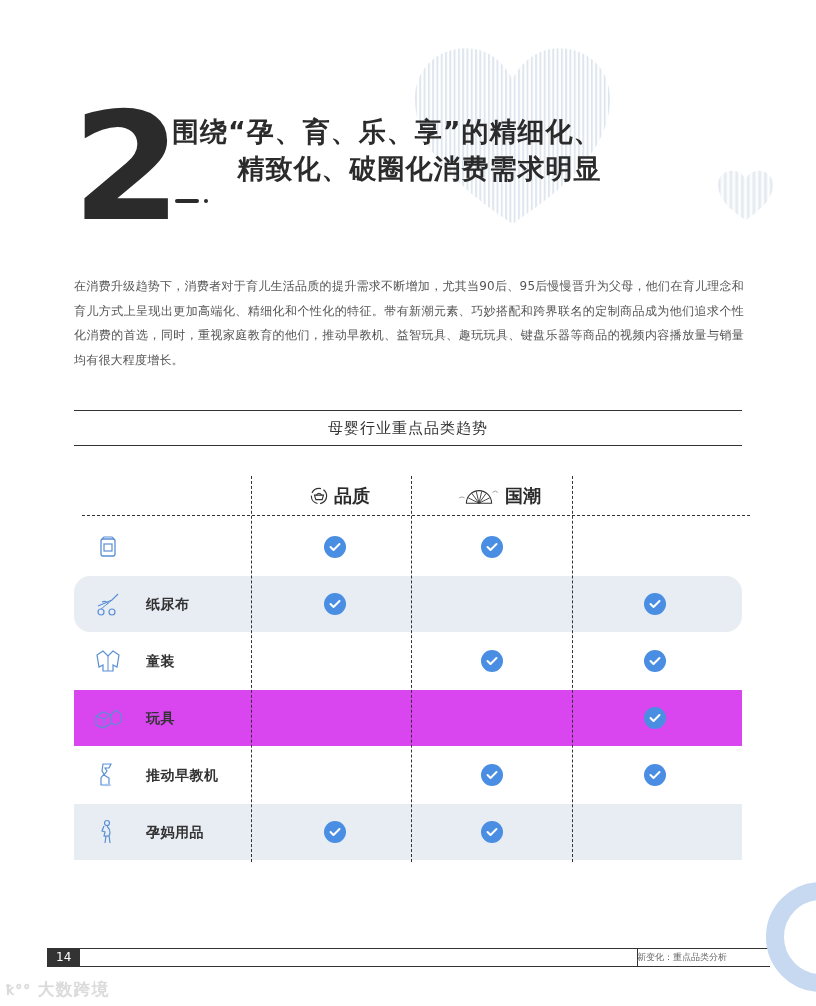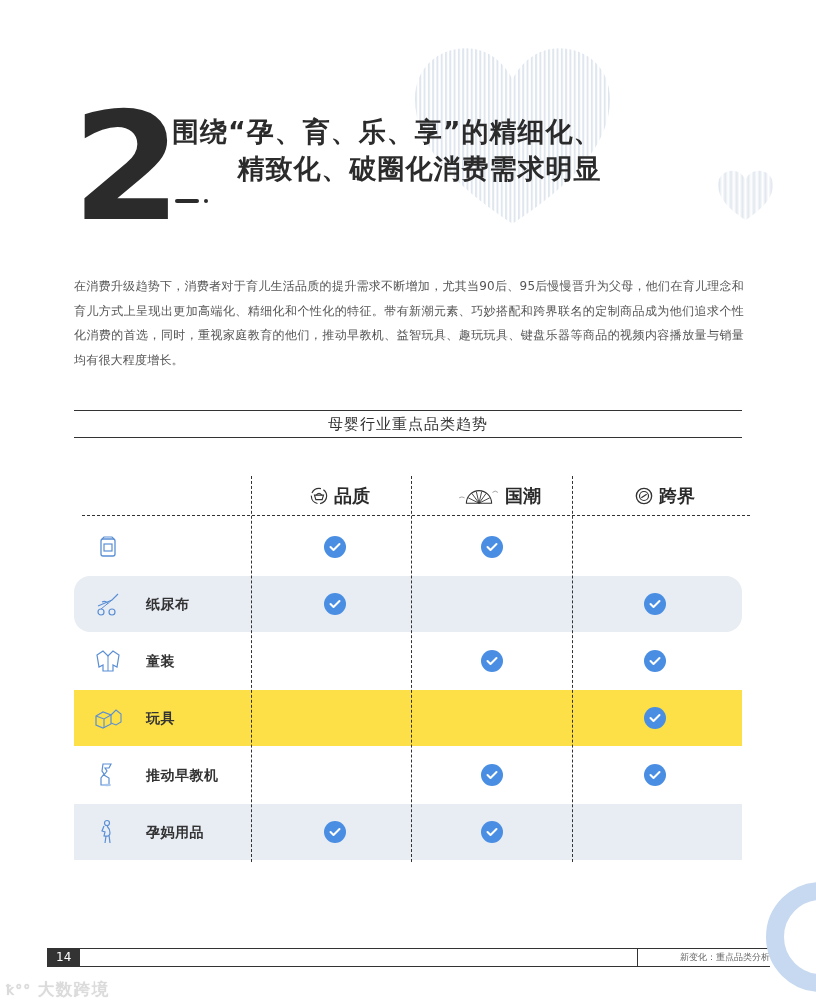--- a/index.html
+++ b/index.html
@@ -10,39 +10,39 @@
   .heart-big { left: 415px; top: 48px; width: 195px; height: 180px; }
   .heart-small { left: 718px; top: 170px; width: 55px; height: 52px; }
 
   .big-number { position: absolute; left: 72px; top: 92px; font-family: "DejaVu Sans", sans-serif; font-weight: bold; font-size: 150px; line-height: 1; color: #2b2b2b; letter-spacing: -4px; transform: scaleX(1.05); transform-origin: left top; }
   .heading { position: absolute; left: 172px; top: 113px; font-size: 27px; font-weight: bold; line-height: 37px; color: #2b2b2b; letter-spacing: 1px; text-align: right; }
   .heading-dash { position: absolute; left: 175px; top: 199px; width: 24px; height: 4px; background: #2b2b2b; border-radius: 2px; }
   .heading-dot { position: absolute; left: 204px; top: 199px; width: 4px; height: 4px; background: #2b2b2b; border-radius: 50%; }
 
   .intro { position: absolute; left: 74px; top: 274px; width: 670px; font-size: 12px; line-height: 24.5px; color: #555; letter-spacing: 0.2px; text-align: justify; }
 
-  .table-title-wrap { position: absolute; left: 74px; top: 410px; width: 668px; height: 28px; border-top: 1.5px solid #333; border-bottom: 1.5px solid #333; display: flex; align-items: center; justify-content: center; }
+  .table-title-wrap { position: absolute; left: 74px; top: 410px; width: 668px; height: 36px; border-top: 1.5px solid #333; border-bottom: 1.5px solid #333; display: flex; align-items: center; justify-content: center; }
   .table-title { font-size: 15px; color: #333; letter-spacing: 1px; }
   .vline { position: absolute; top: 476px; height: 386px; border-left: 1.3px dashed #333; }
   .hdr-row { position: absolute; left: 82px; top: 476px; width: 668px; height: 40px; border-bottom: 1.3px dashed #333; }
   .hdr-cell { position: absolute; top: 0; height: 40px; display: flex; align-items: center; justify-content: center; gap: 6px; font-size: 18px; font-weight: bold; color: #2b2b2b; }
   .hdr-icon { display: inline-flex; align-items: center; justify-content: center; }
 
   .row { position: absolute; left: 74px; width: 668px; height: 56px; }
   .row.shade { background: #e8edf4; }
-  .row.hl { background: #fde047; }
+  .row.hl { background: #d946ef; }
   .row-icon { position: absolute; left: 20px; top: 14px; width: 28px; height: 28px; }
   .row-label { position: absolute; left: 72px; top: 0; height: 56px; line-height: 56px; font-size: 14px; font-weight: bold; color: #333; letter-spacing: 0.5px; }
   .check { position: absolute; top: 17px; width: 22px; height: 22px; border-radius: 50%; background: #4a8ee3; display: flex; align-items: center; justify-content: center; }
 
   .footer-num { position: absolute; left: 47px; top: 948px; width: 33px; height: 19px; background: #333; color: #fff; font-size: 12px; line-height: 19px; padding-left: 9px; }
   .footer-line-top { position: absolute; left: 80px; top: 948px; width: 690px; border-top: 1.3px solid #333; }
   .footer-line-bot { position: absolute; left: 47px; top: 966px; width: 723px; border-top: 1.3px solid #333; }
   .footer-div { position: absolute; left: 637px; top: 948px; height: 19px; border-left: 1px solid #333; }
-  .footer-text { position: absolute; left: 637px; top: 948px; width: 133px; height: 19px; line-height: 19px; text-align: right; font-size: 9px; color: #666; }
+  .footer-text { position: absolute; left: 637px; top: 948px; width: 133px; height: 19px; line-height: 19px; text-align: left; font-size: 9px; color: #666; }
 
   .ring { position: absolute; left: 766px; top: 882px; width: 110px; height: 110px; border-radius: 50%; border: 18px solid #c6d9f0; }
 
   .watermark { position: absolute; left: 6px; top: 978px; font-size: 17px; color: #ddd; font-weight: normal; letter-spacing: 1px; text-shadow: 0 0 1px #bbb; }
 </style>
 </head>
 <body>
 
 <svg class="heart-bg heart-big" viewBox="0 0 100 92">
   <defs>
@@ -196,30 +196,20 @@
             <line x1="22" y1="18" x2="25" y2="5"></line>
             <line x1="22" y1="18" x2="30" y2="7"></line>
             <line x1="22" y1="18" x2="34" y2="12"></line>
           </g>
           <path d="M0 12 q3 -2 6 0" fill="none" stroke="#999" stroke-width="1"></path>
           <path d="M37 6 q3 -3 6 0" fill="none" stroke="#999" stroke-width="1"></path>
         </svg>
     </span>
     <span>国潮</span>
   </div>
-  <div class="hdr-cell" style="left:498px;width:170px;">
-    <span class="hdr-icon">
-      <svg width="18" height="18" viewBox="0 0 20 20">
-          <circle cx="10" cy="10" r="8.5" fill="none" stroke="#333" stroke-width="1.5"></circle>
-          <circle cx="10" cy="10" r="5" fill="none" stroke="#333" stroke-width="1.3"></circle>
-          <path d="M7 12 l6 -4" stroke="#333" stroke-width="1.3"></path>
-        </svg>
-    </span>
-    <span>跨界</span>
-  </div>
 </div>
 
 <div class="vline" style="left:251px;"></div>
 <div class="vline" style="left:411px;"></div>
 <div class="vline" style="left:572px;"></div>
 
 <div class="footer-line-top"></div>
 <div class="footer-line-bot"></div>
 <div class="footer-num">14</div>
 <div class="footer-div"></div>

